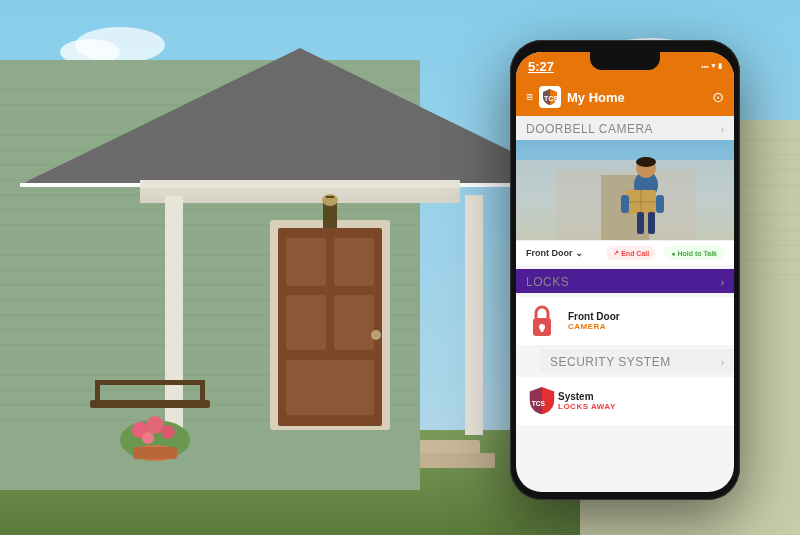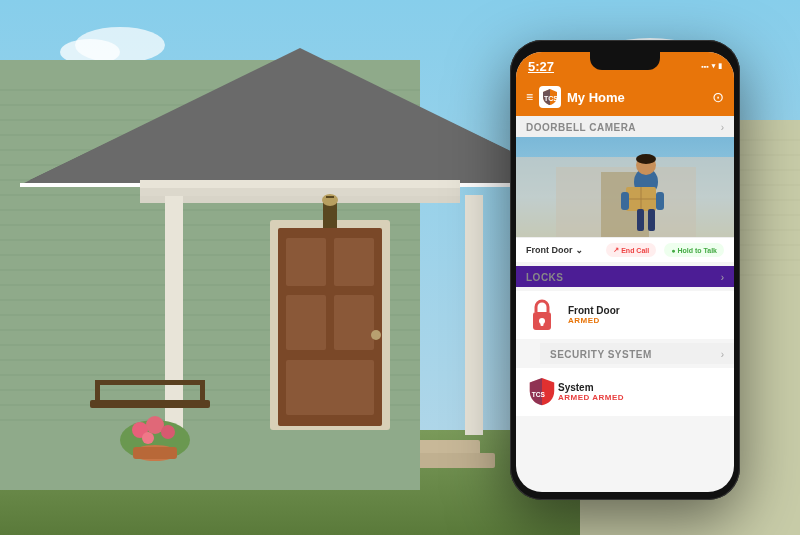--- a/index.html
+++ b/index.html
@@ -105,22 +105,22 @@
     
     .section-header {
       display: flex;
       align-items: center;
       justify-content: space-between;
       padding: 6px 10px 4px;
       background: #f0f0f0;
     }
 
     .section-label {
-      font-size: 10px;
-      font-weight: 700;
+      font-size: 12px;
+      font-weight: 400;
       color: #888;
       letter-spacing: 0.5px;
       text-transform: uppercase;
       text-align: right;
     }
 
     .section-arrow {
       font-size: 10px;
       color: #aaa;
     }
@@ -473,40 +473,40 @@
         <div class="lock-icon-wrap">
           <svg width="30" height="34" viewBox="0 0 30 34">
             <rect x="6" y="14" width="18" height="18" rx="3" fill="#e05050"></rect>
             <path d="M9 14v-5a6 6 0 0 1 12 0v5" fill="none" stroke="#e05050" stroke-width="3"></path>
             <circle cx="15" cy="23" r="3" fill="white"></circle>
             <rect x="13.5" y="23" width="3" height="5" rx="1" fill="white"></rect>
           </svg>
         </div>
         <div class="device-info">
           <div class="device-name">Front Door</div>
-          <div class="device-status status-locked">ARMED</div>
+          <div class="device-status status-locked">CAMERA</div>
         </div>
       </div>
 
       <div class="section-header" style="background:#f0f0f0; margin-top:4px;margin-left:24px;">
         <span class="section-label">SECURITY SYSTEM</span>
         <span class="section-arrow">›</span>
       </div>
 
       <div class="security-card">
         <div class="tcs-logo-wrap">
           <svg width="34" height="34" viewBox="0 0 34 34">
 
             <path d="M17 2L4 7v9c0 8 5.5 14 13 15 7.5-1 13-7 13-15V7L17 2z" fill="#e03030"></path>
 
             <path d="M17 2L4 7v9c0 8 5.5 14 13 15" fill="#1a3a8a" opacity="0.4"></path>
             <text x="6" y="22" font-size="7" fill="white" font-weight="bold">TCS</text>
           </svg>
         </div>
         <div class="device-info">
           <div class="device-name">System</div>
-          <div class="device-status status-armed">ARMED ARMED</div>
+          <div class="device-status status-armed">LOCKS AWAY</div>
         </div>
       </div>
 
     </div>
   </div>
 </div>
 
 </body></html>

